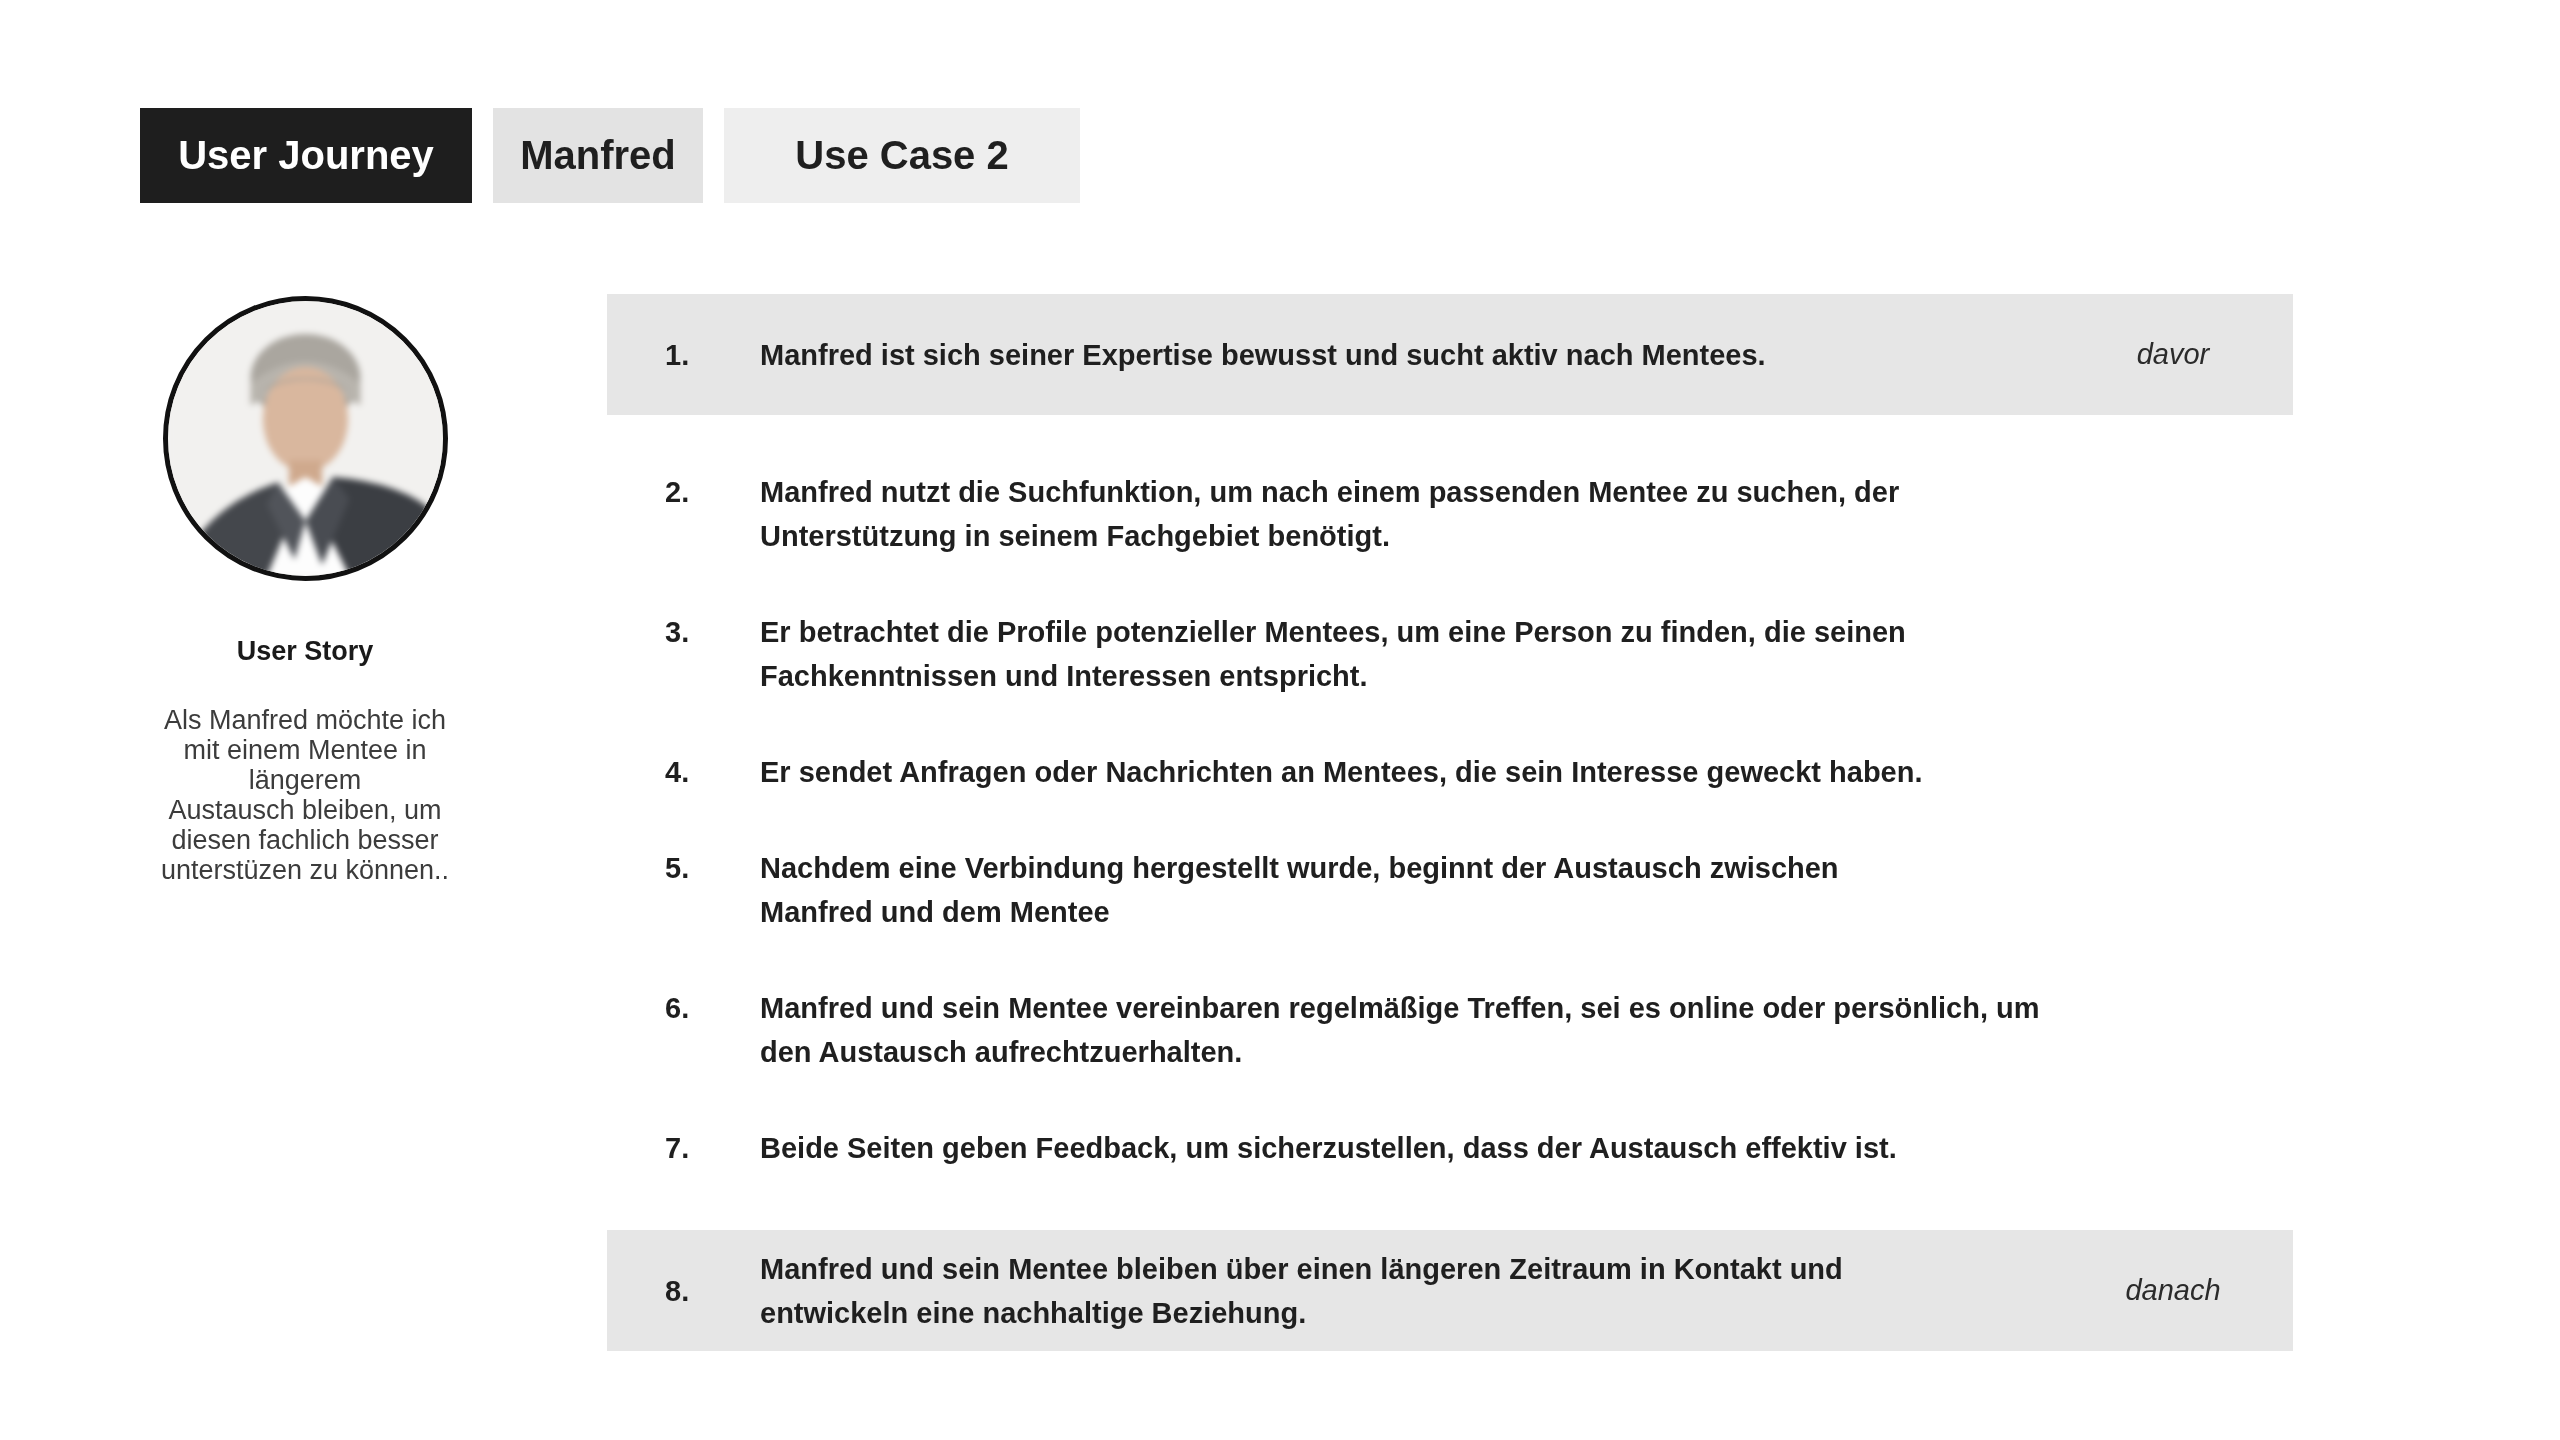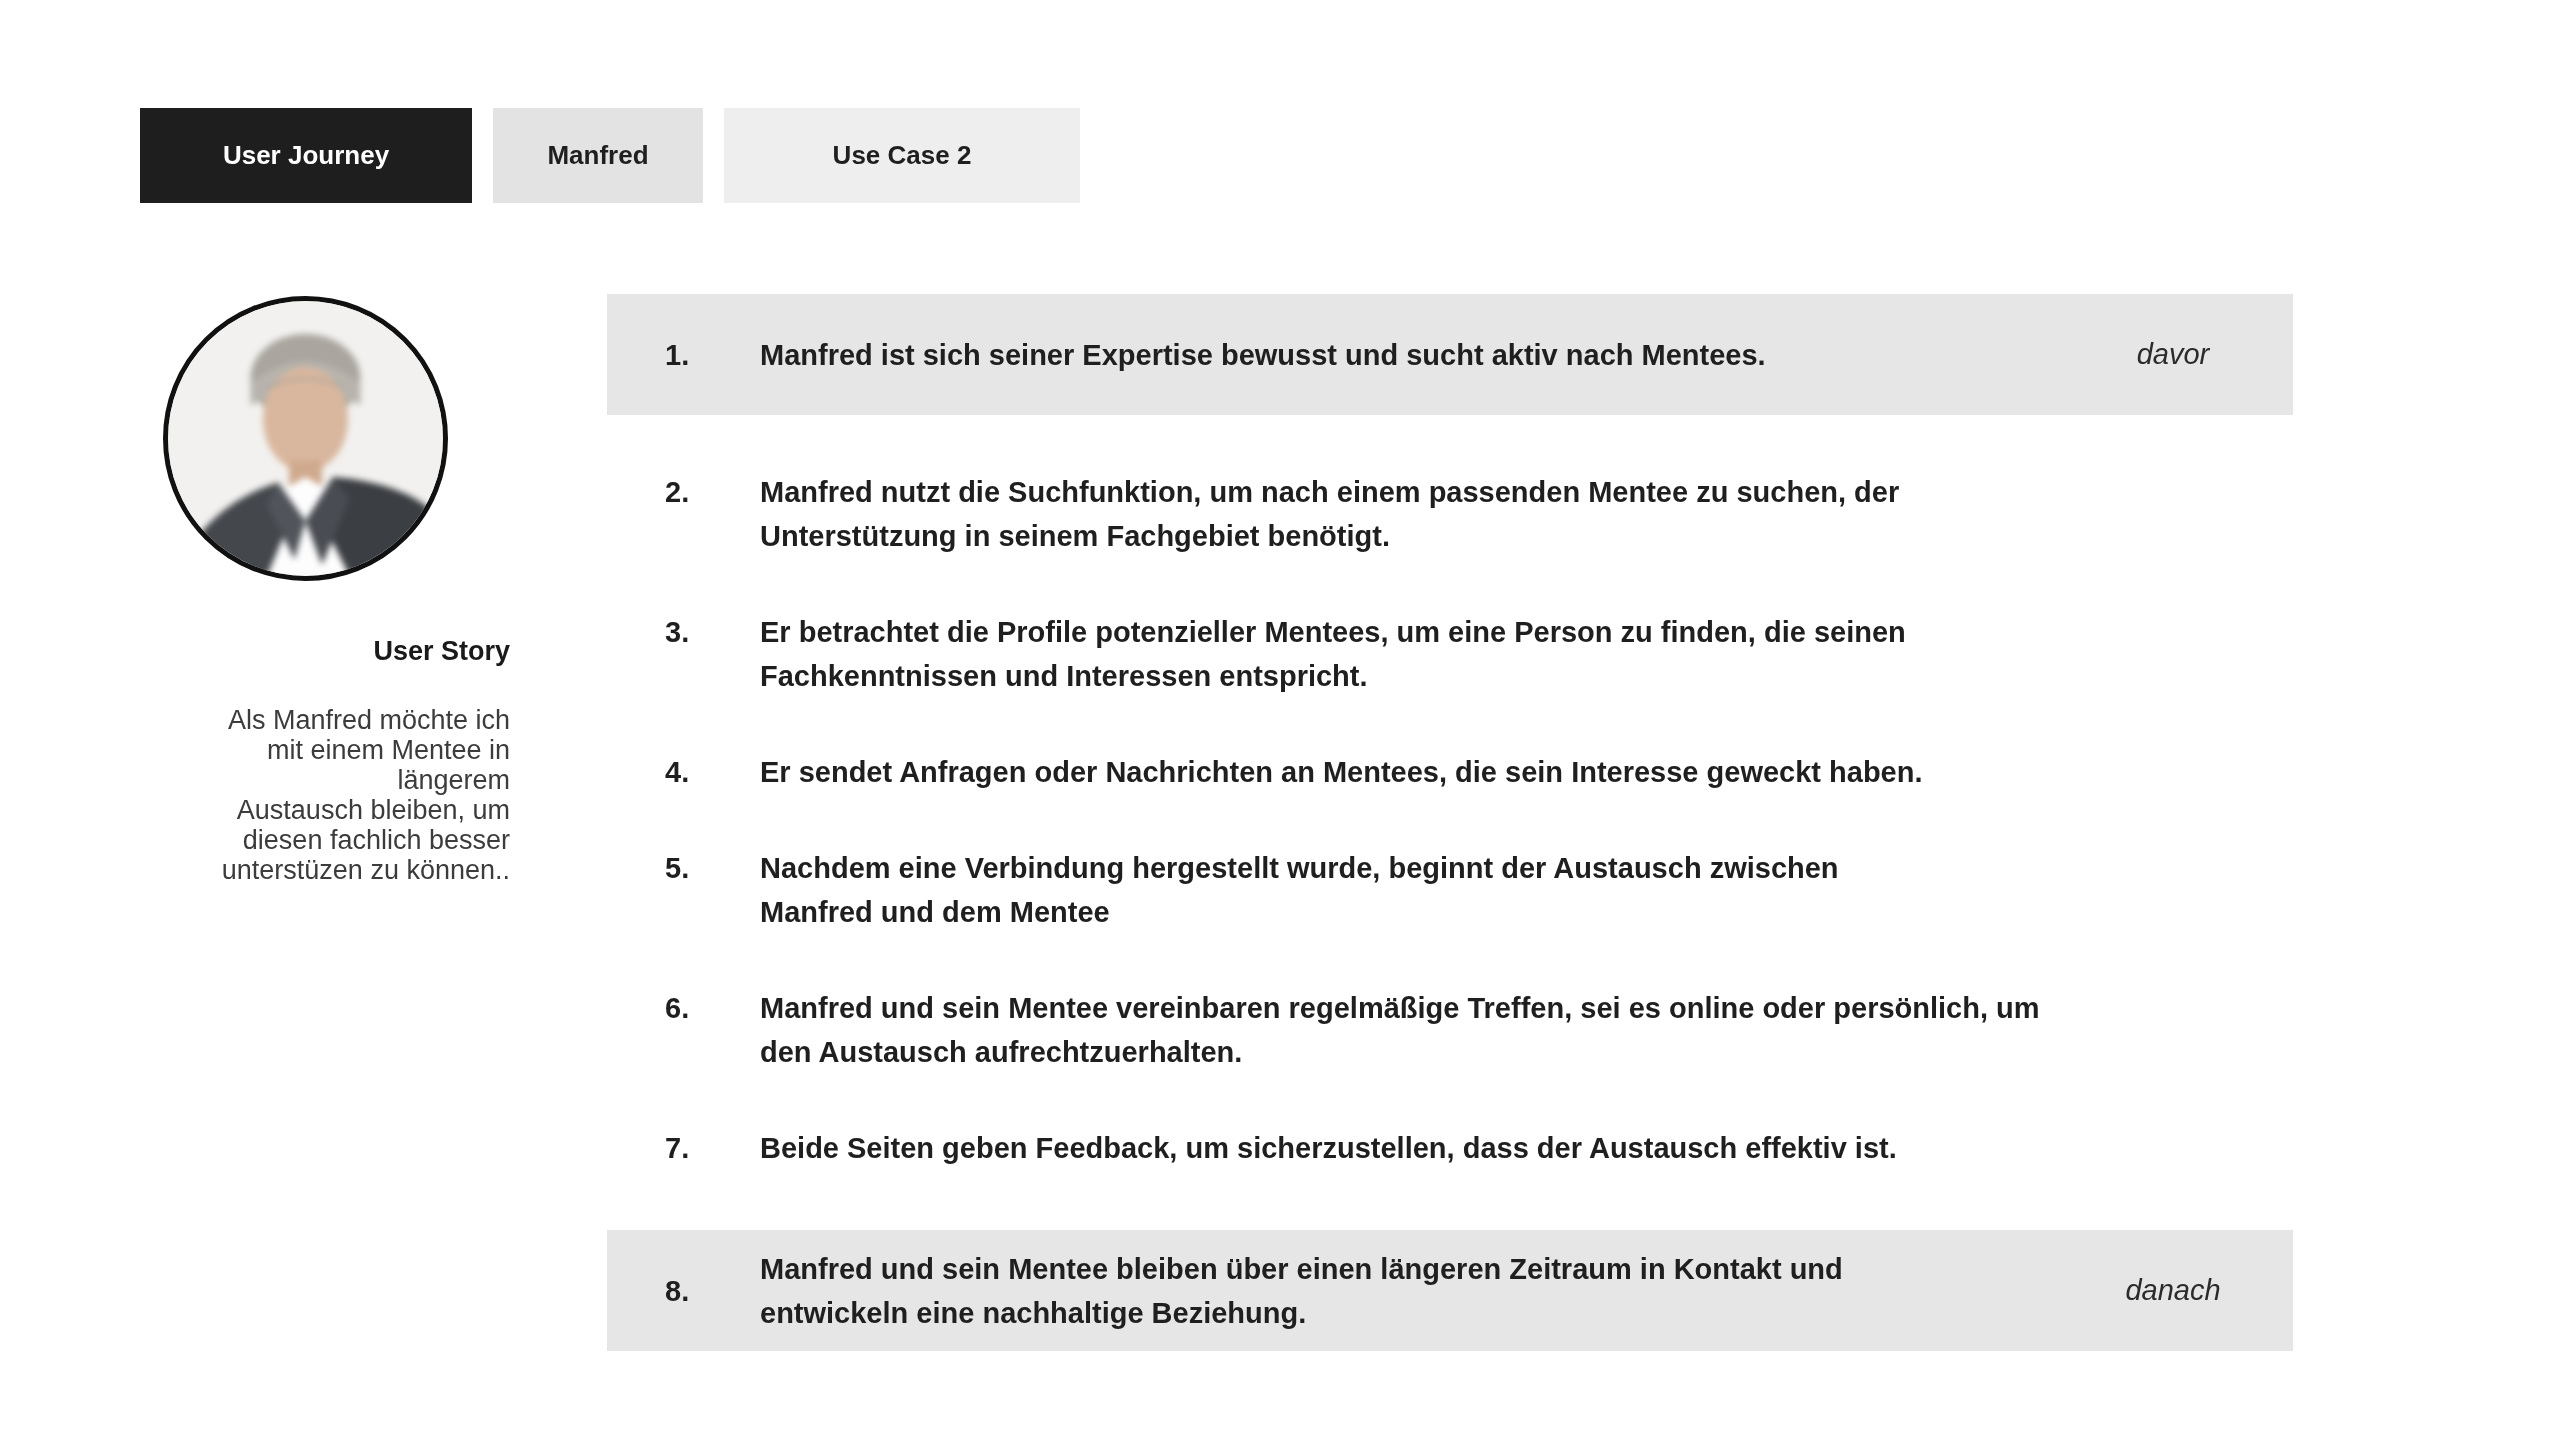--- a/index.html
+++ b/index.html
@@ -23,21 +23,21 @@
     top: 108px;
     display: flex;
     gap: 21px;
   }
   .tab {
     height: 95px;
     display: flex;
     align-items: center;
     justify-content: center;
     font-weight: 700;
-    font-size: 26px;
+    font-size: 40px;
     cursor: pointer;
     user-select: none;
   }
   .tab-active {
     width: 332px;
     background: #1e1e1e;
     color: #ffffff;
   }
   .tab-manfred {
     width: 210px;
@@ -49,21 +49,21 @@
     background: #eeeeee;
     color: #1f1f1f;
   }
 
   
   .persona {
     position: absolute;
     left: 100px;
     top: 296px;
     width: 410px;
-    text-align: right;
+    text-align: center;
   }
   .avatar {
     width: 285px;
     height: 285px;
     margin: 0 auto;
     border-radius: 50%;
     border: 5px solid #111111;
     overflow: hidden;
     background: #f2f1ef;
     box-sizing: border-box;

